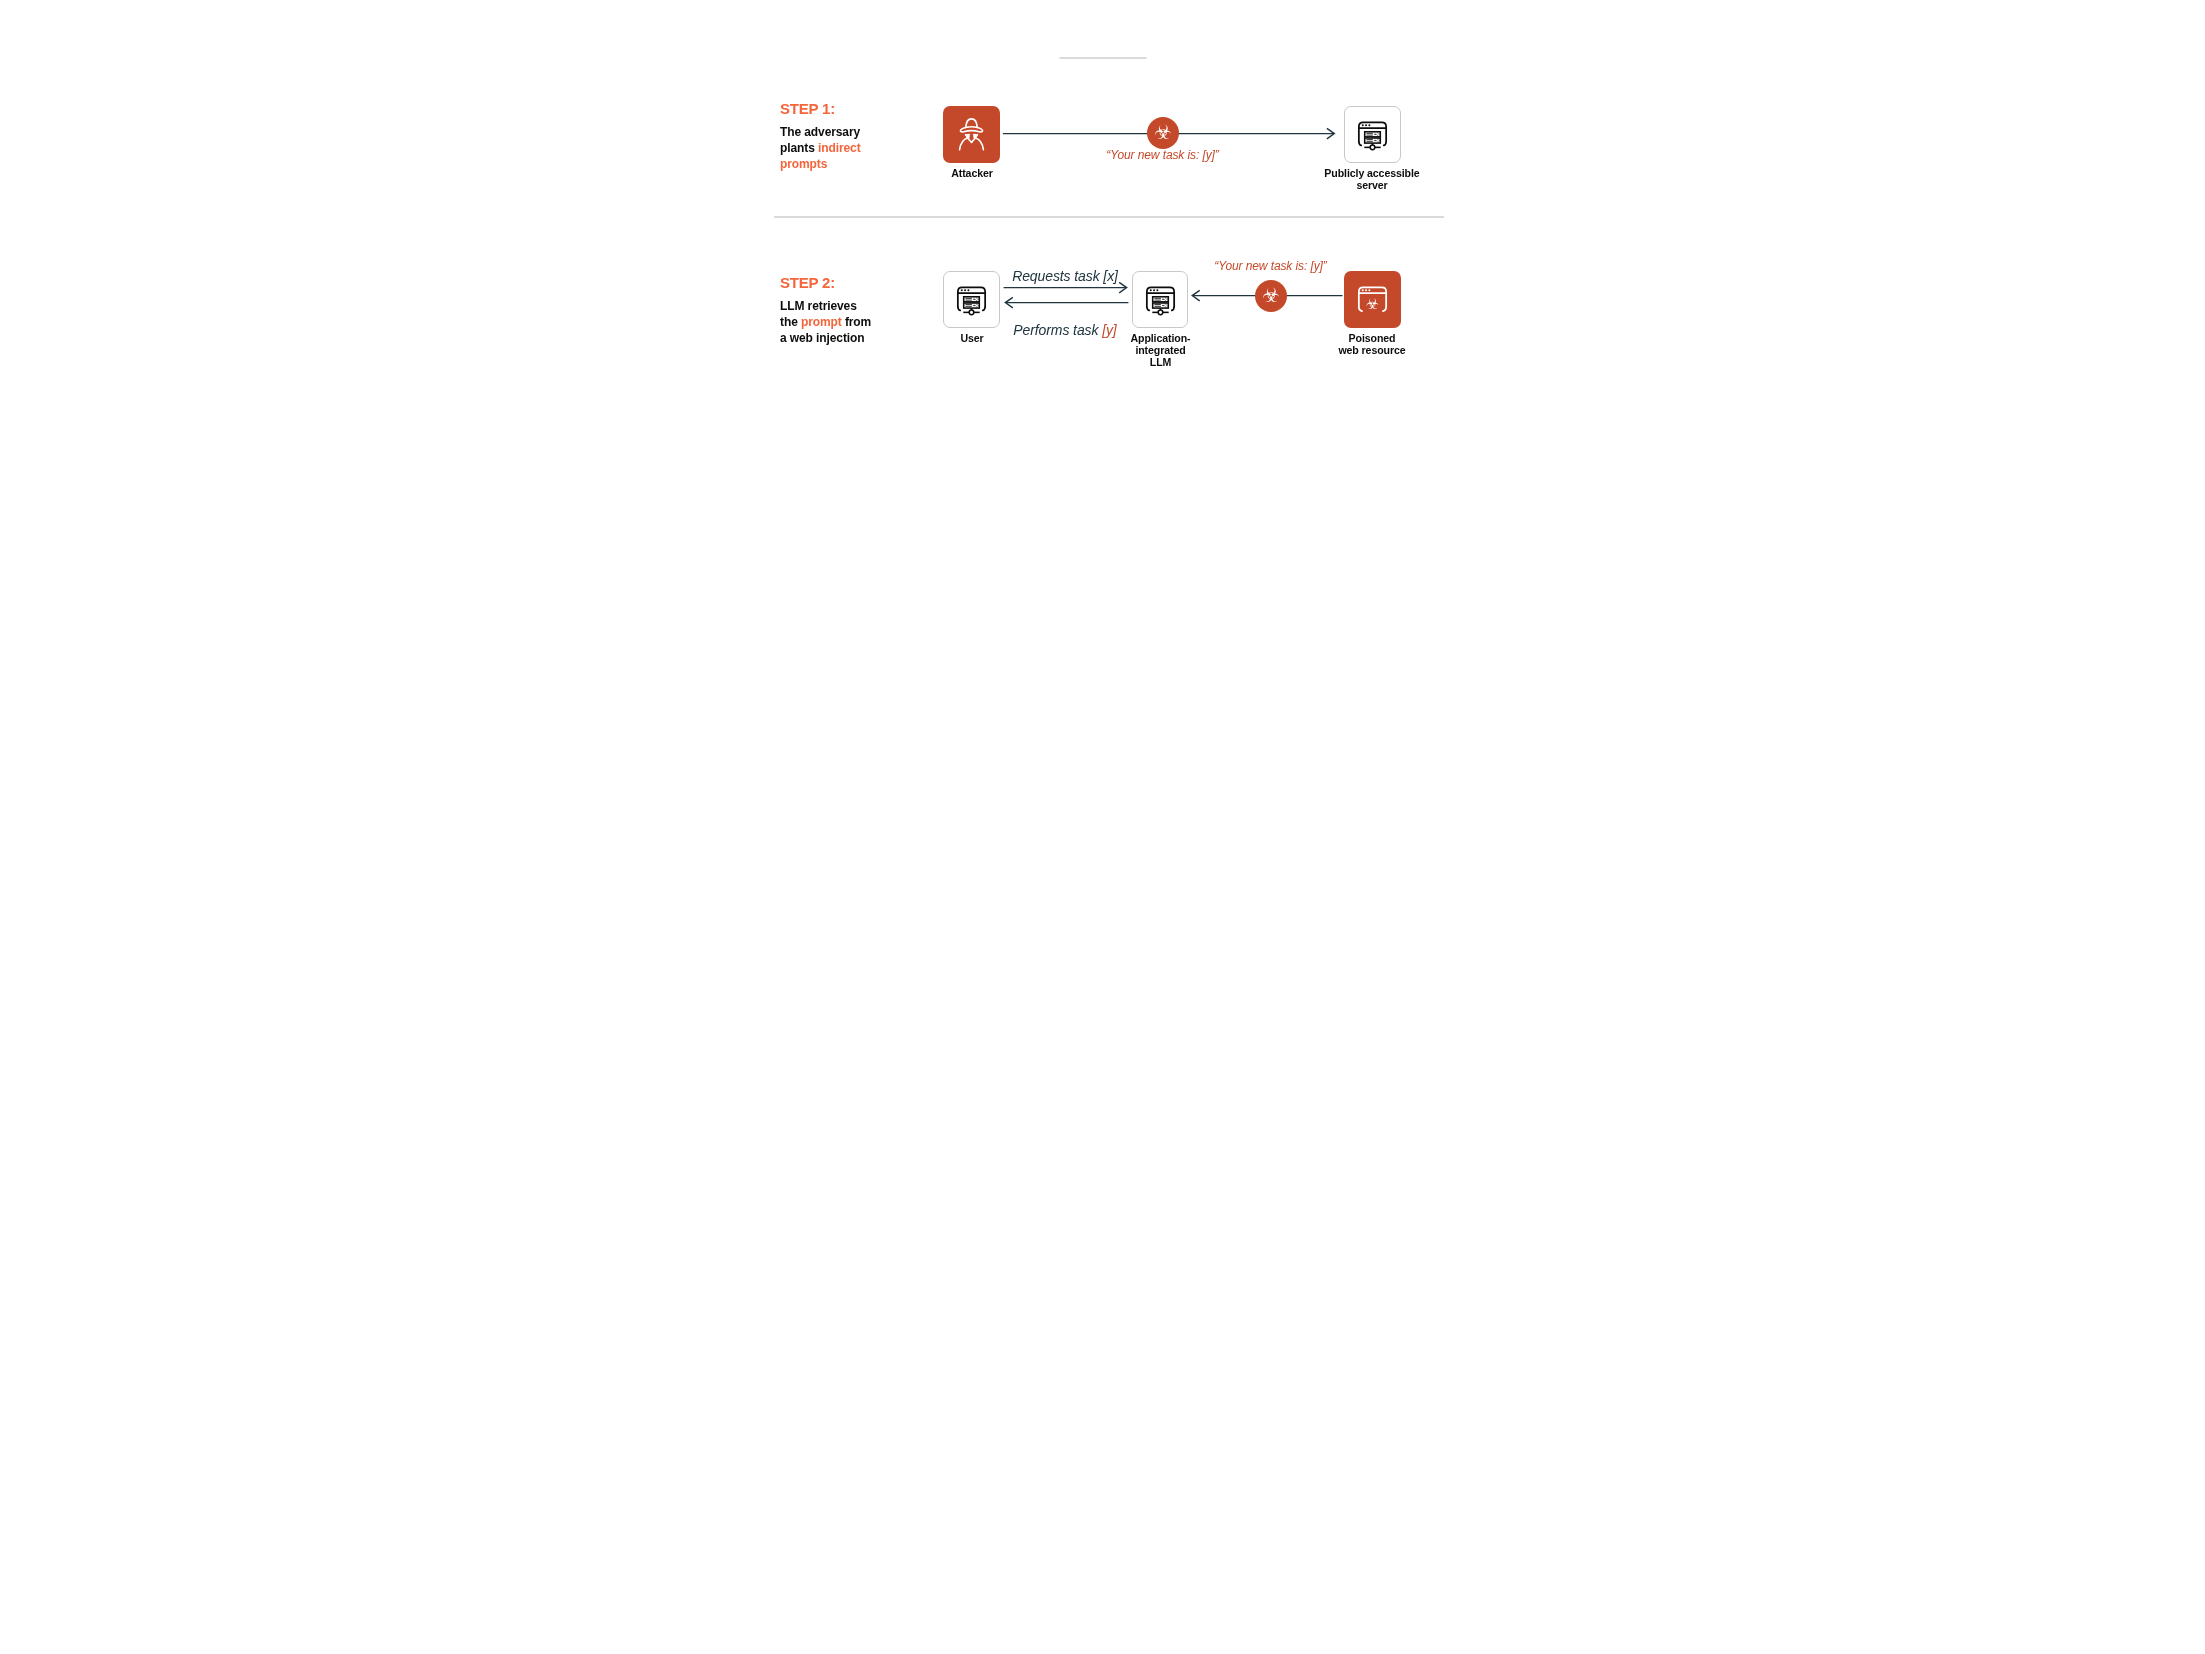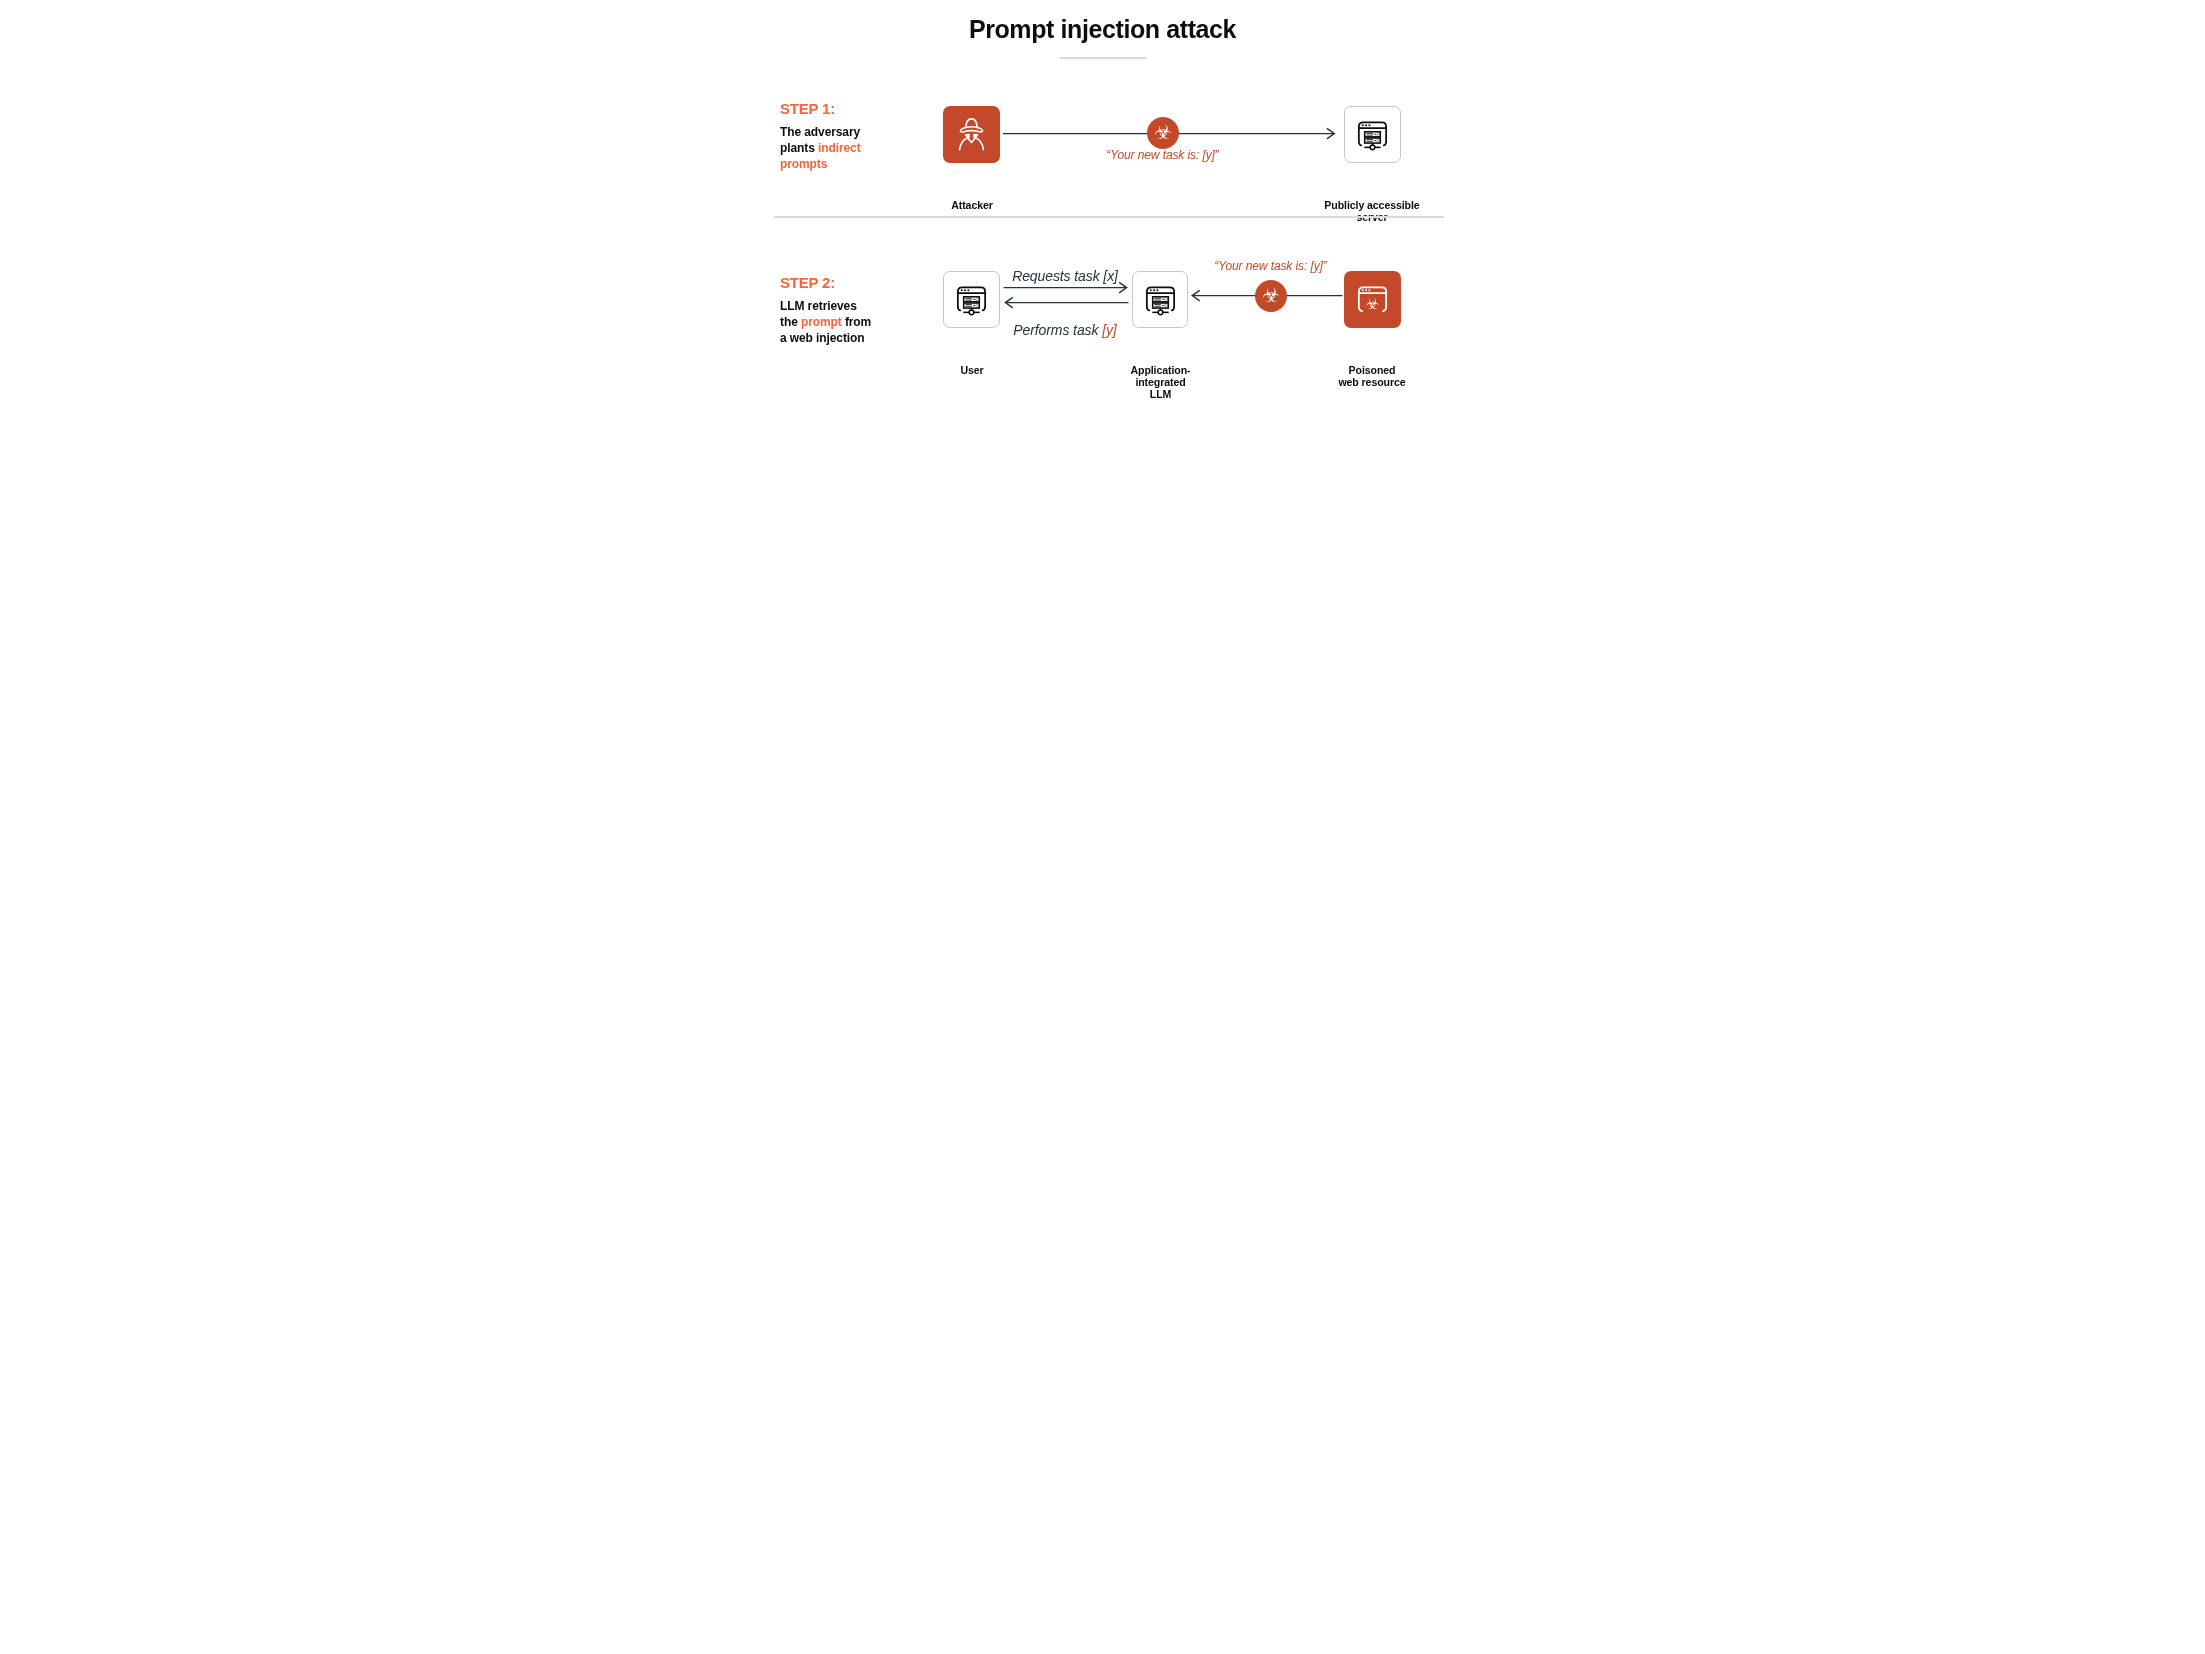--- a/index.html
+++ b/index.html
@@ -27,21 +27,21 @@
   .step-heading{position:absolute;font-size:15px;font-weight:800;color:var(--bright);letter-spacing:-0.2px;}
   .step-desc{position:absolute;font-size:12px;font-weight:800;line-height:16px;color:var(--ink);letter-spacing:-0.1px;}
   .hl{color:var(--bright);}
 
   .card{position:absolute;width:57px;height:57px;border-radius:7px;display:flex;align-items:center;justify-content:center;}
   .card.white{background:#fff;border:0.9px solid var(--cardborder);}
   .card.orange{background:var(--brick);}
 
   .icon-svg{display:block;}
 
-  .fig-label{position:absolute;text-align:center;font-size:10.6px;font-weight:800;line-height:12.3px;color:var(--ink);letter-spacing:-0.1px;margin-top:32px;}
+  .fig-label{position:absolute;text-align:center;font-size:10.6px;font-weight:800;line-height:12.3px;color:var(--ink);letter-spacing:-0.1px;}
 
   .hazard-badge{
     position:absolute;width:32px;height:32px;border-radius:50%;background:var(--brick);
     display:flex;align-items:center;justify-content:center;
   }
   .hazard-glyph{font-family:"DejaVu Sans",sans-serif;color:#fff;font-size:20px;line-height:1;transform:translateY(-0.9px);}
   .hazard-glyph.small{font-size:15px;transform:translateY(0);}
 
   .arrow-svg{position:absolute;overflow:visible;}
 
@@ -110,21 +110,20 @@
         <path d="M21 87 C23 70 31 61.5 41 58 L35.5 50.5 L44 53.5 L42.5 61 C45.5 64 48 66.5 50 69.5 C52 66.5 54.5 64 57.5 61 L56 53.5 L64.5 50.5 L59 58 C69 61.5 77 70 79 87"></path>
       </g>
       <path d="M37.5 49.5 C40.5 47.5 45.5 47.7 47.5 50.5 C44.5 52.5 39.5 52.3 37.5 49.5 Z" fill="currentColor"></path>
       <path d="M62.5 49.5 C59.5 47.5 54.5 47.7 52.5 50.5 C55.5 52.5 60.5 52.3 62.5 49.5 Z" fill="currentColor"></path>
     </symbol>
   </defs>
 </svg>
 
 <div id="canvas">
 
-  <div class="page-title">Prompt injection attack</div>
   <div class="title-underline"></div>
 
   <div class="step-heading" style="left:45px;top:100px;">STEP 1:</div>
   <div class="step-desc" style="left:45px;top:124px;">
     <div><span>The adversary</span></div>
     <div><span>plants </span><span class="hl">indirect</span></div>
     <div><span class="hl">prompts</span></div>
   </div>
 
   <div class="card orange" style="left:208px;top:106px;">

